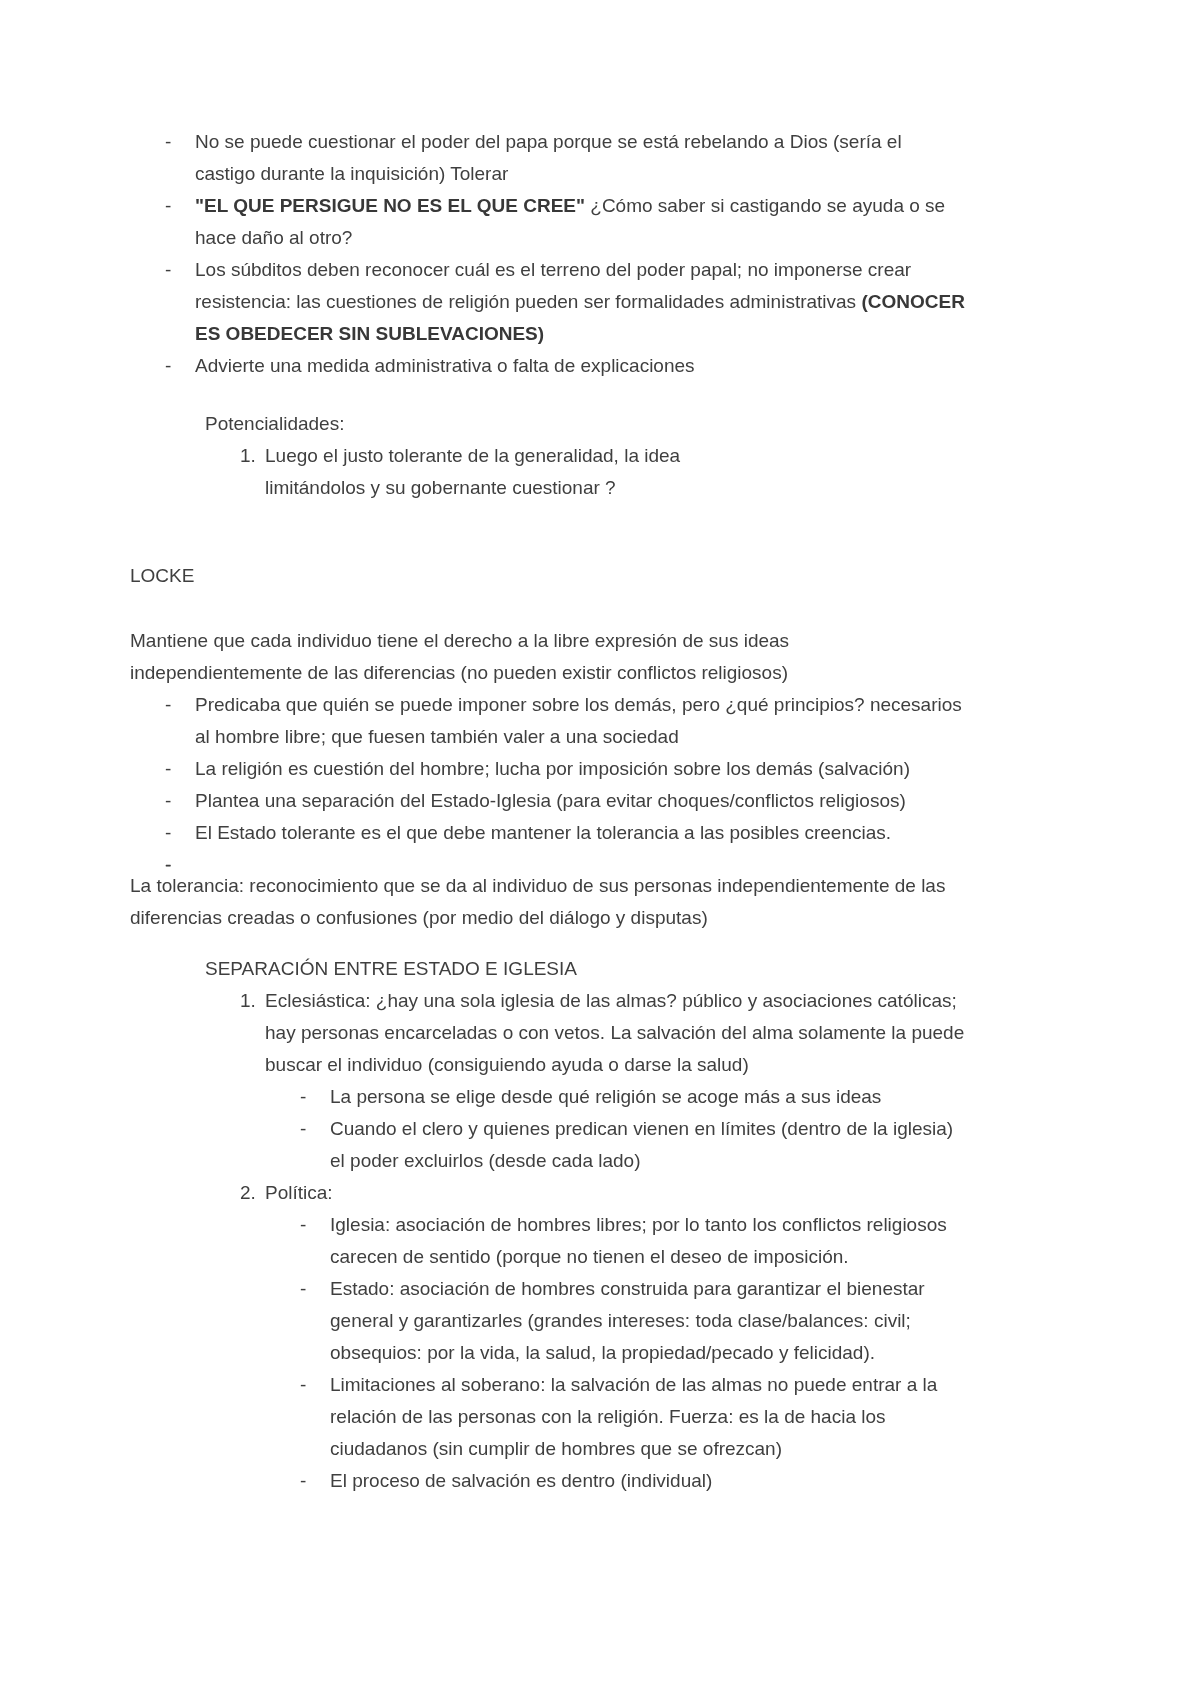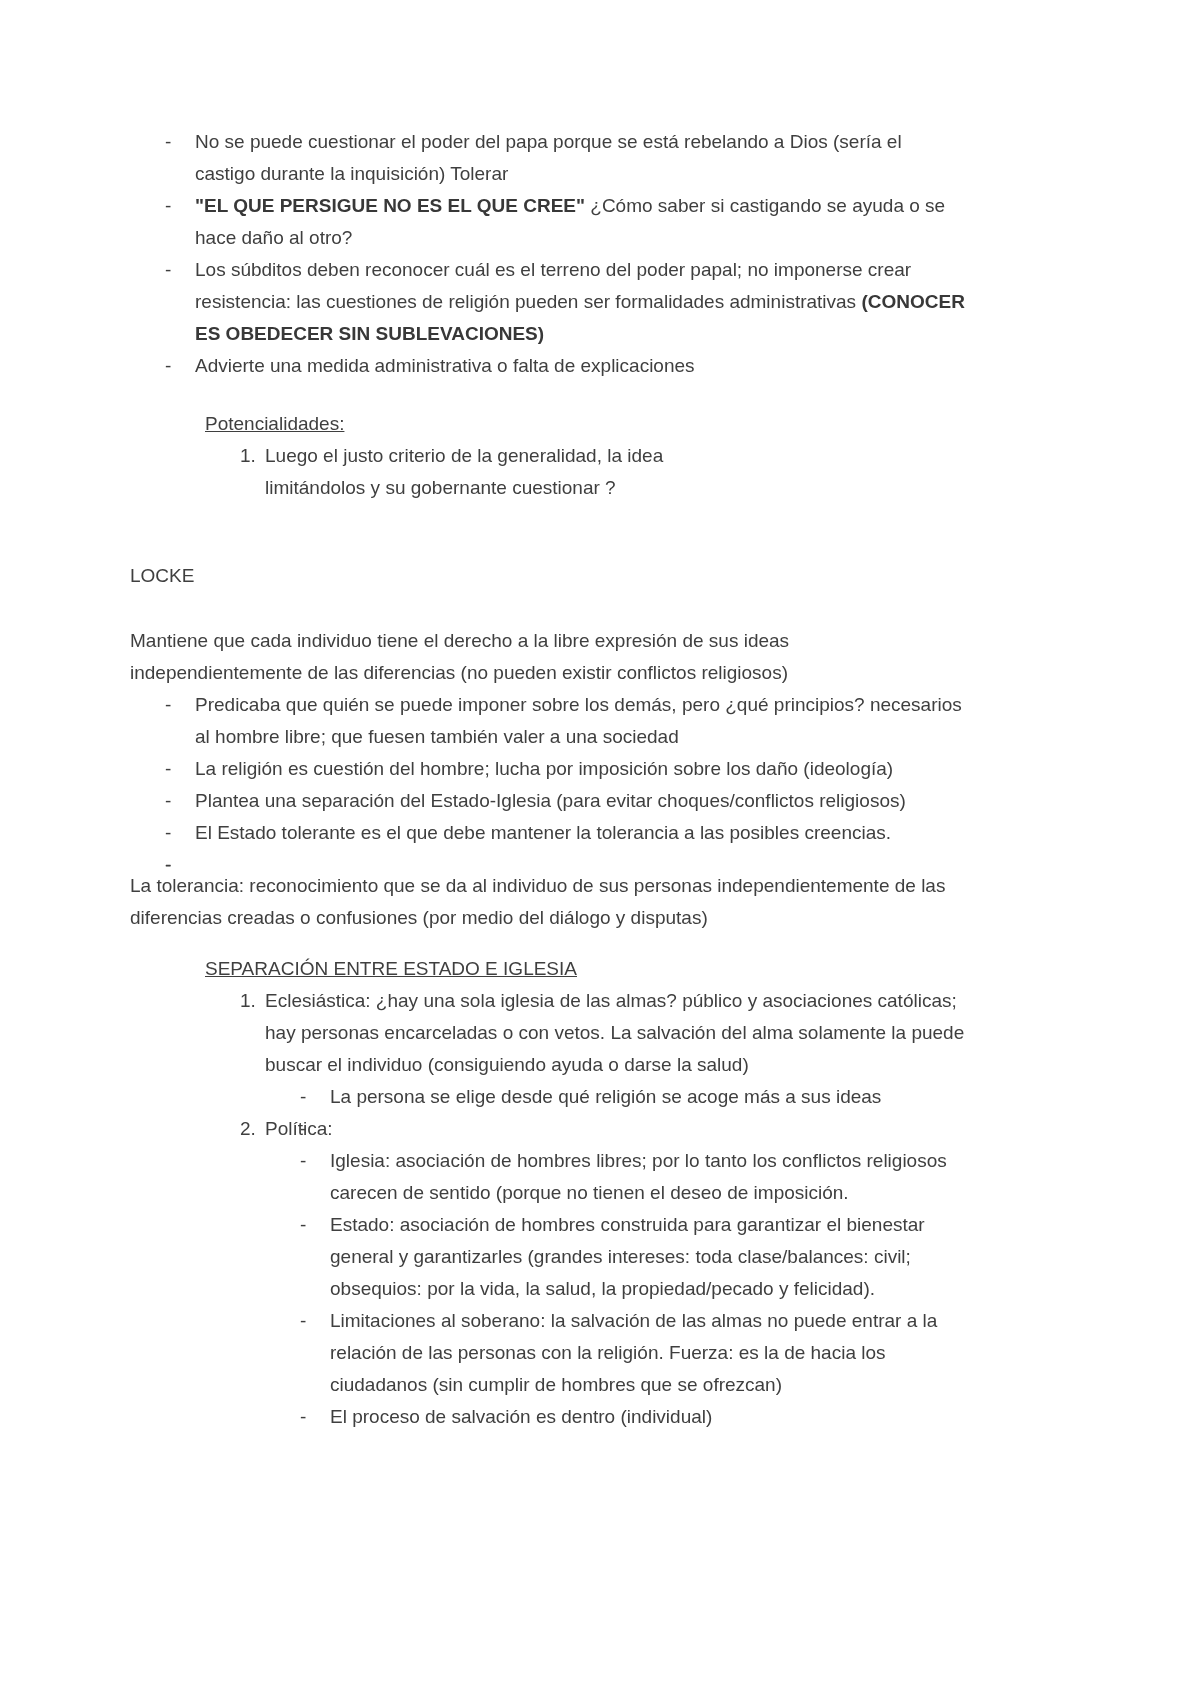--- a/index.html
+++ b/index.html
@@ -46,21 +46,21 @@
   .numbered {
     position: relative;
     padding-left: 135px;
   }
   .numbered > .num {
     position: absolute;
     left: 110px;
     top: 0;
   }
   .indent-75 { padding-left: 75px; }
-  .underline { text-decoration: underline; }
+  .underline { }
   .caps-strong { font-weight: bold; color: #383838; }
   .gap-26 { height: 26px; }
   .gap-56 { height: 56px; }
   .gap-33 { height: 33px; }
   .gap-21 { height: 21px; }
   .gap-19 { height: 19px; }
 </style>
 </head>
 <body>
 
@@ -81,39 +81,39 @@
   <div class="bullet">
     <span class="dash">-</span>
     <span>Advierte una medida administrativa o falta de explicaciones</span>
   </div>
 
   <div class="gap-26"></div>
 
   <div class="indent-75 underline">Potencialidades:</div>
   <div class="numbered">
     <span class="num">1.</span>
-    <div>Luego el justo criterio de la generalidad, la idea</div>
+    <div>Luego el justo tolerante de la generalidad, la idea</div>
     <div>limitándolos y su gobernante cuestionar ?</div>
   </div>
 
   <div class="gap-56"></div>
 
   <div>LOCKE</div>
 
   <div class="gap-33"></div>
 
   <div>Mantiene que cada individuo tiene el derecho a la libre expresión de sus ideas independientemente de las diferencias (no pueden existir conflictos religiosos)</div>
 
   <div class="bullet">
     <span class="dash">-</span>
     <span>Predicaba que quién se puede imponer sobre los demás, pero ¿qué principios? necesarios al hombre libre; que fuesen también valer a una sociedad</span>
   </div>
   <div class="bullet">
     <span class="dash">-</span>
-    <span>La religión es cuestión del hombre; lucha por imposición sobre los daño (ideología)</span>
+    <span>La religión es cuestión del hombre; lucha por imposición sobre los demás (salvación)</span>
   </div>
   <div class="bullet">
     <span class="dash">-</span>
     <span>Plantea una separación del Estado-Iglesia (para evitar choques/conflictos religiosos)</span>
   </div>
   <div class="bullet">
     <span class="dash">-</span>
     <span>El Estado tolerante es el que debe mantener la tolerancia a las posibles creencias.</span>
   </div>
   <div class="bullet">
@@ -134,20 +134,21 @@
   <div class="numbered">
     <span class="num">1.</span>
     <span>Eclesiástica: ¿hay una sola iglesia de las almas? público y asociaciones católicas; hay personas encarceladas o con vetos. La salvación del alma solamente la puede buscar el individuo (consiguiendo ayuda o darse la salud)</span>
   </div>
   <div class="subbullet">
     <span class="dash">-</span>
     <span>La persona se elige desde qué religión se acoge más a sus ideas</span>
   </div>
   <div class="subbullet">
     <span class="dash">-</span>
+    <span>Cuando el clero y quienes predican vienen en límites (dentro de la iglesia) el poder excluirlos (desde cada lado)</span>
   </div>
 
   <div class="numbered">
     <span class="num">2.</span>
     <span>Política:</span>
   </div>
   <div class="subbullet">
     <span class="dash">-</span>
     <span>Iglesia: asociación de hombres libres; por lo tanto los conflictos religiosos carecen de sentido (porque no tienen el deseo de imposición.</span>
   </div>

